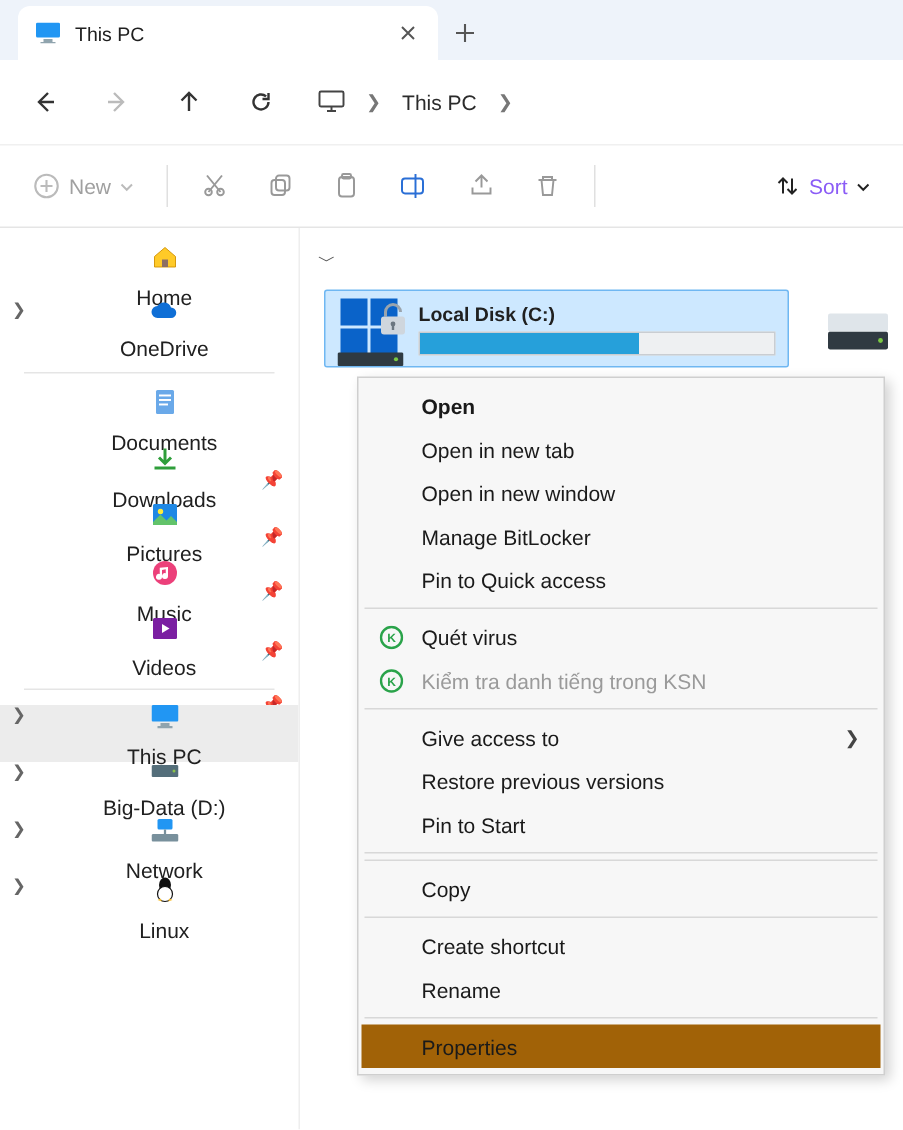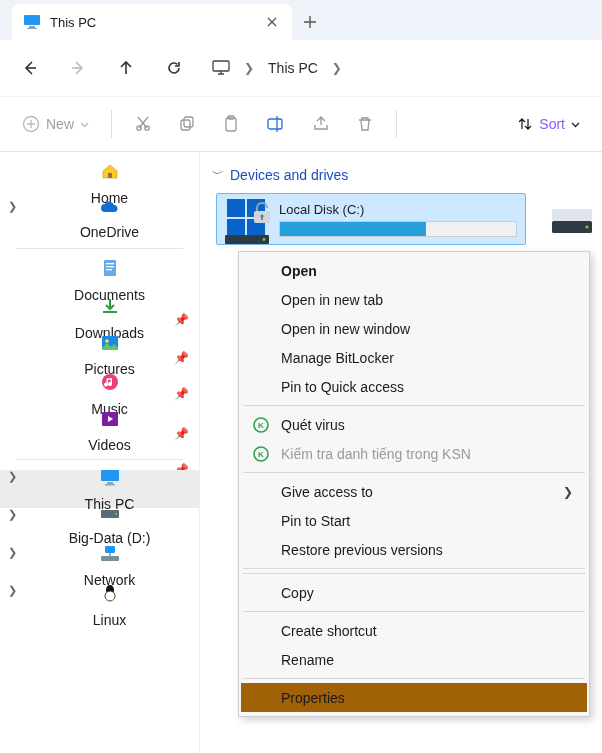--- a/index.html
+++ b/index.html
@@ -37,21 +37,21 @@
 .side-item.selected { background:#ececec; }
 .side-divider { height:1px; background:#e5e5e5; margin:10px 16px; }
 
 
 .section-hdr { display:flex; align-items:center; gap:6px; color:#1a4ec0; padding:4px 6px 10px 6px; font-size:14px; }
 .section-hdr .chev2 { color:#555; font-size:12px; }
 
 
 .drive-row { display:flex; gap:24px; padding-left:10px; }
 .drive { width:310px; height:52px; display:flex; align-items:center; gap:10px; padding:4px 8px; border-radius:2px; }
-.drive.selected { background:#cde8ff; border:1px solid #6fb7f2; }
+.drive.selected { background:#cde8ff; border:1px solid #6fb7f2;font-weight:bold; }
 .drive-icon { width:44px; height:44px; display:flex; align-items:center; justify-content:center; position:relative; }
 .drive-info { flex:1; display:flex; flex-direction:column; gap:4px; }
 .drive-name { font-size:13px; }
 .drive-bar { width:100%; height:16px; background:#eef0f2; border:1px solid #c9cdd2; position:relative; }
 .drive-bar-fill { position:absolute; left:0; top:0; bottom:0; background:#26a0da; }
 .drive2 { width:44px; height:44px; }
 
 
 .ctxmenu { position:absolute; left:238px; top:251px; width:352px; background:#f7f7f7; border:1px solid #cfcfcf; box-shadow:3px 3px 8px rgba(0,0,0,0.18); padding:4px 2px; z-index:50; }
 .ctx-item { height:29px; display:flex; align-items:center; padding:0 14px 0 40px; font-size:14px; position:relative; color:#1a1a1a; }
@@ -309,21 +309,20 @@
             <path d="M3 16l2-1 1 2zM13 16l-2-1-1 2z" fill="#fbc02d"></path>
           </svg>
         </span>
       <span>Linux</span>
     </div>
   </div>
 
   <div class="content">
     <div class="section-hdr">
       <span class="chev2">﹀</span>
-      <span>Devices and drives</span>
     </div>
     <div class="drive-row">
       <div class="drive selected">
         <div class="drive-icon">
           <svg width="44" height="44" viewBox="0 0 44 44">
             <rect x="2" y="2" width="18" height="18" fill="#0a63c9"></rect>
               <rect x="22" y="2" width="18" height="18" fill="#0a63c9"></rect>
             <rect x="2" y="22" width="18" height="18" fill="#0a63c9"></rect>
               <rect x="22" y="22" width="18" height="18" fill="#0a63c9"></rect>
           </svg>
@@ -390,24 +389,24 @@
         </svg>
       </span>
       <span>Kiểm tra danh tiếng trong KSN</span>
     </div>
     <div class="ctx-sep"></div>
     <div class="ctx-item">
       <span>Give access to</span>
       <span class="sub-arrow">❯</span>
     </div>
     <div class="ctx-item">
+      <span>Restore previous versions</span>
+    </div>
+    <div class="ctx-item">
       <span>Pin to Start</span>
-    </div>
-    <div class="ctx-item">
-      <span>Restore previous versions</span>
     </div>
     <div class="ctx-sep"></div>
     <div class="ctx-sep"></div>
     <div class="ctx-item">
       <span>Copy</span>
     </div>
     <div class="ctx-sep"></div>
     <div class="ctx-item">
       <span>Create shortcut</span>
     </div>

